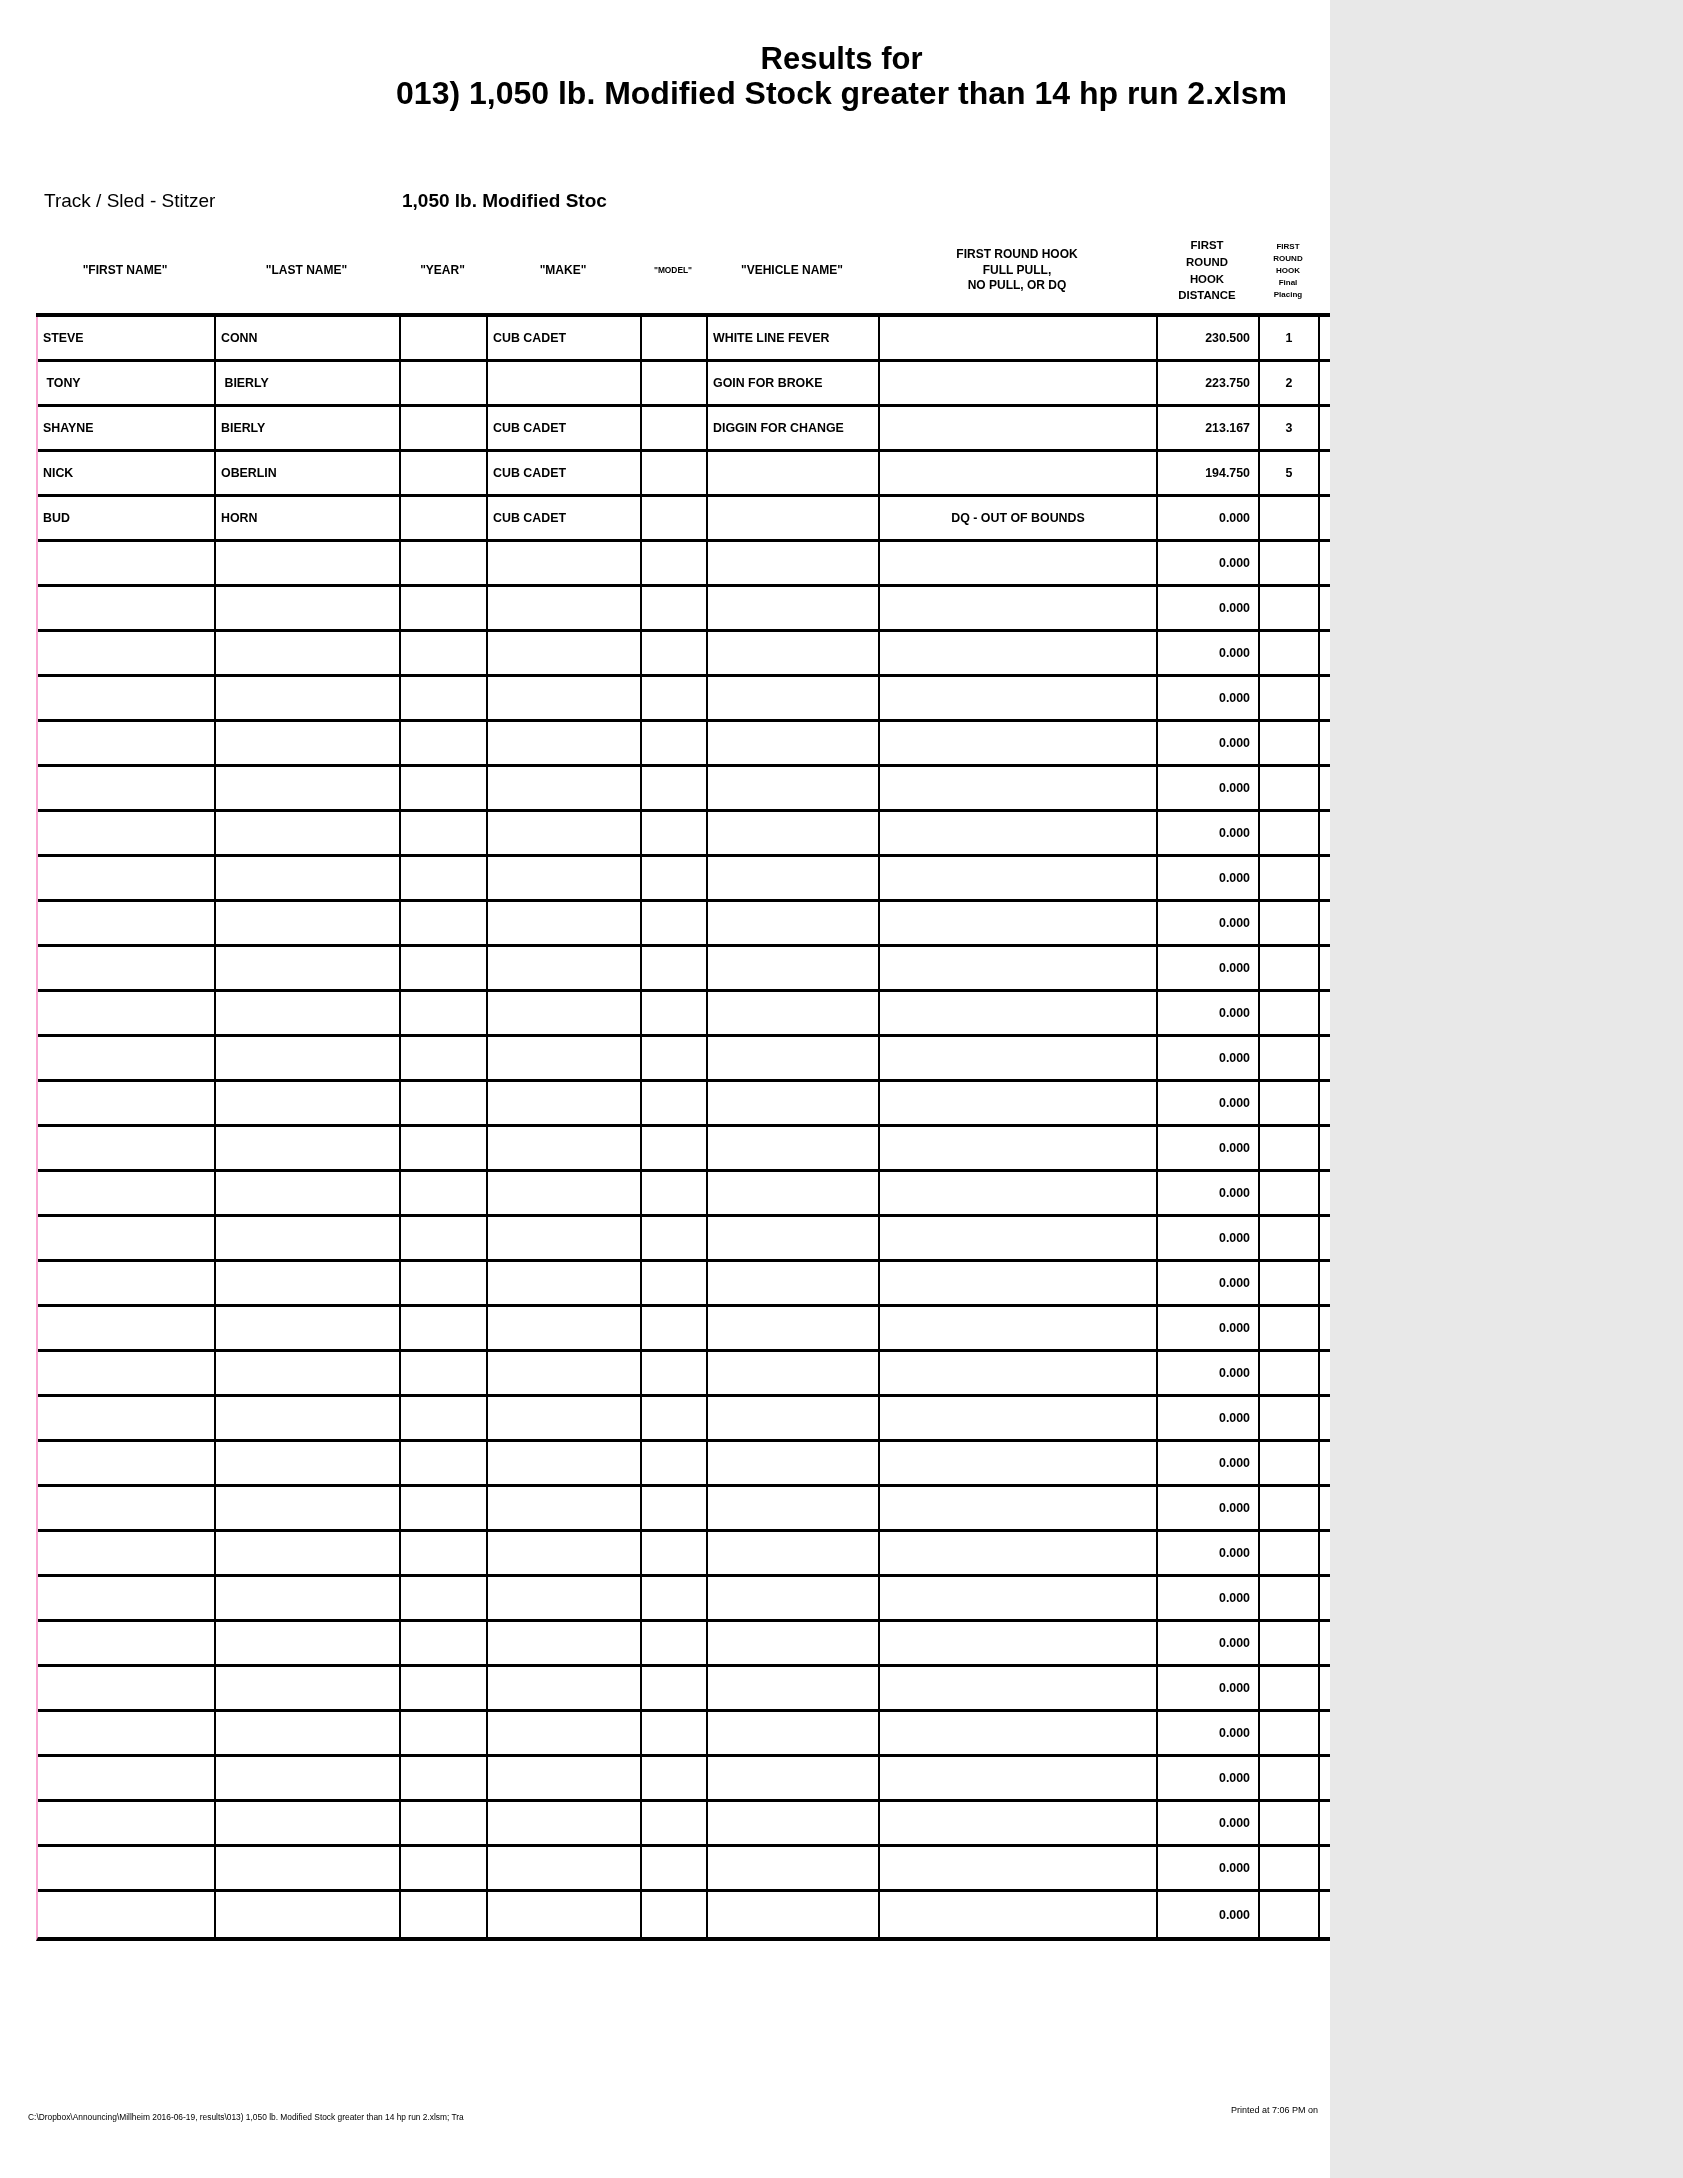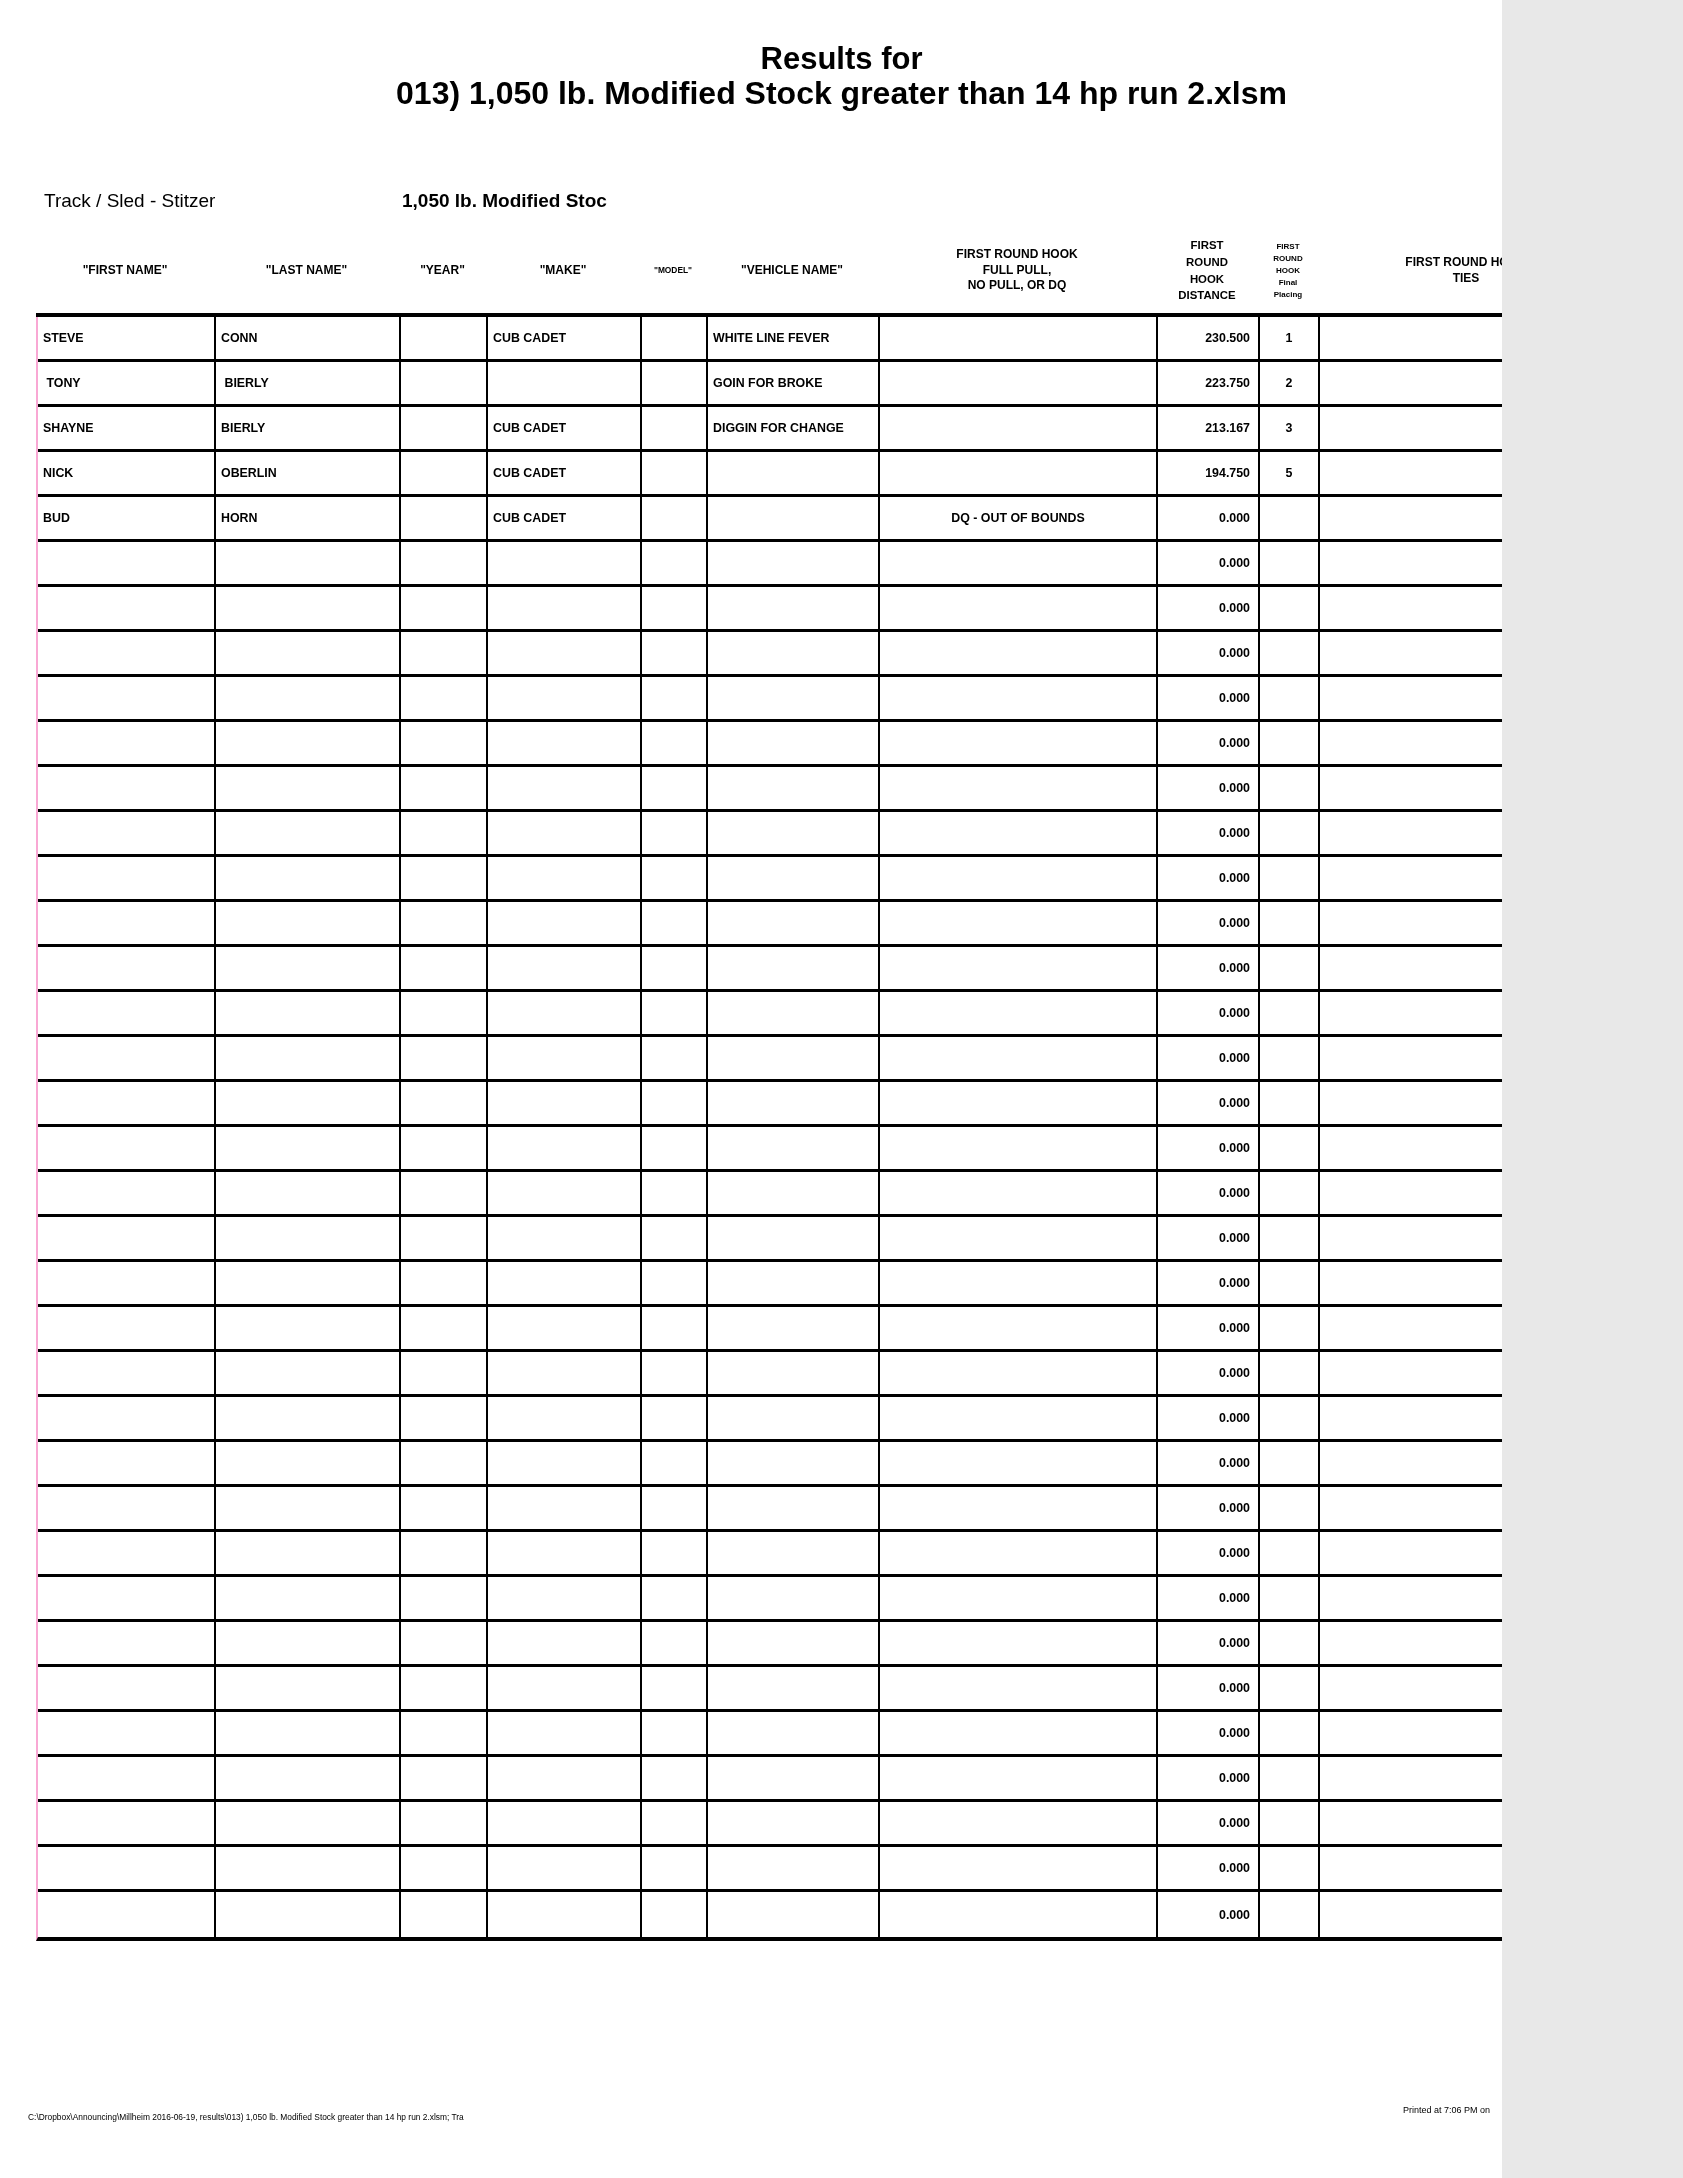--- a/index.html
+++ b/index.html
@@ -1,18 +1,18 @@
 <!DOCTYPE html>
 <html><head>
 <meta charset="utf-8">
 <style>
   html,body { margin:0; padding:0; background:#e8e8e8; }
   .page {
     position:relative;
-    width:1502px; height:2178px;
+    width:1330px; height:2178px;
     background:#ffffff;
     font-family:"Liberation Sans", sans-serif;
     color:#000;
     overflow:hidden;
   }
   .title-block {
     position:absolute; left:0; top:42px; width:1683px;
     text-align:center; font-weight:bold;
   }
   .title-line1 { font-size:31px; line-height:34px; }

